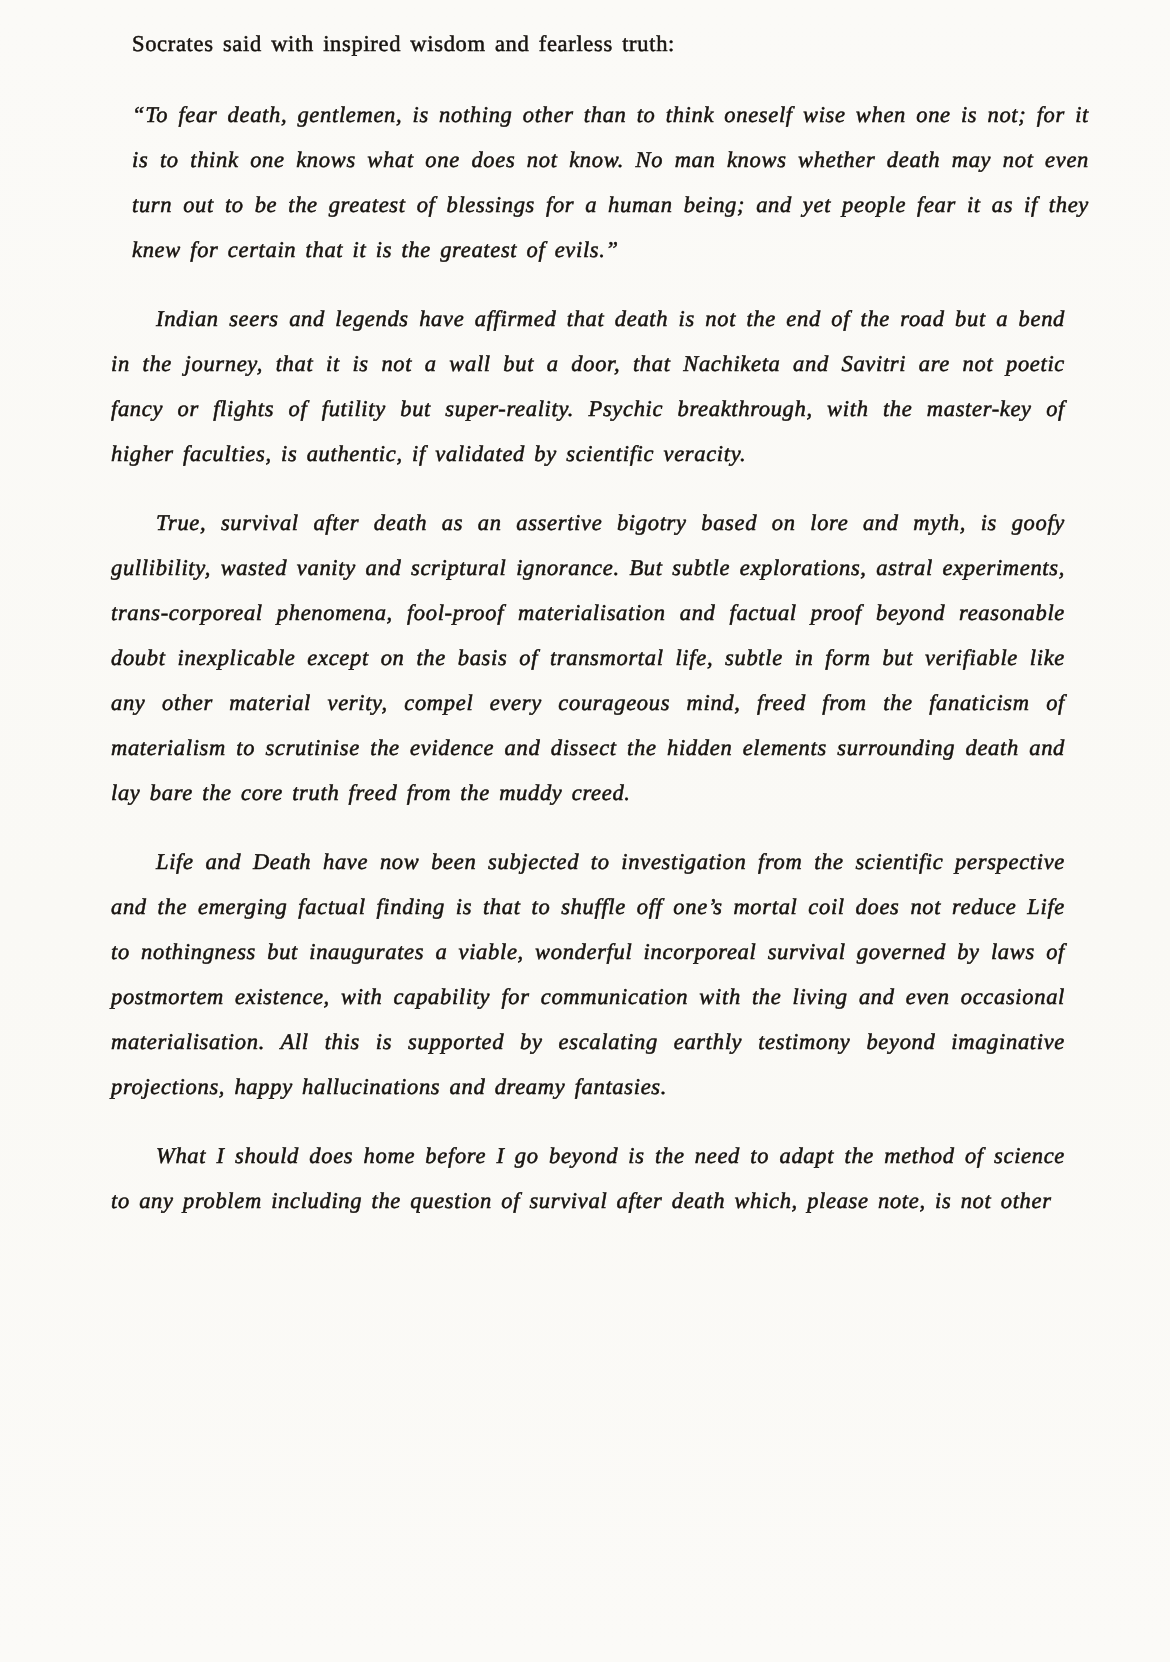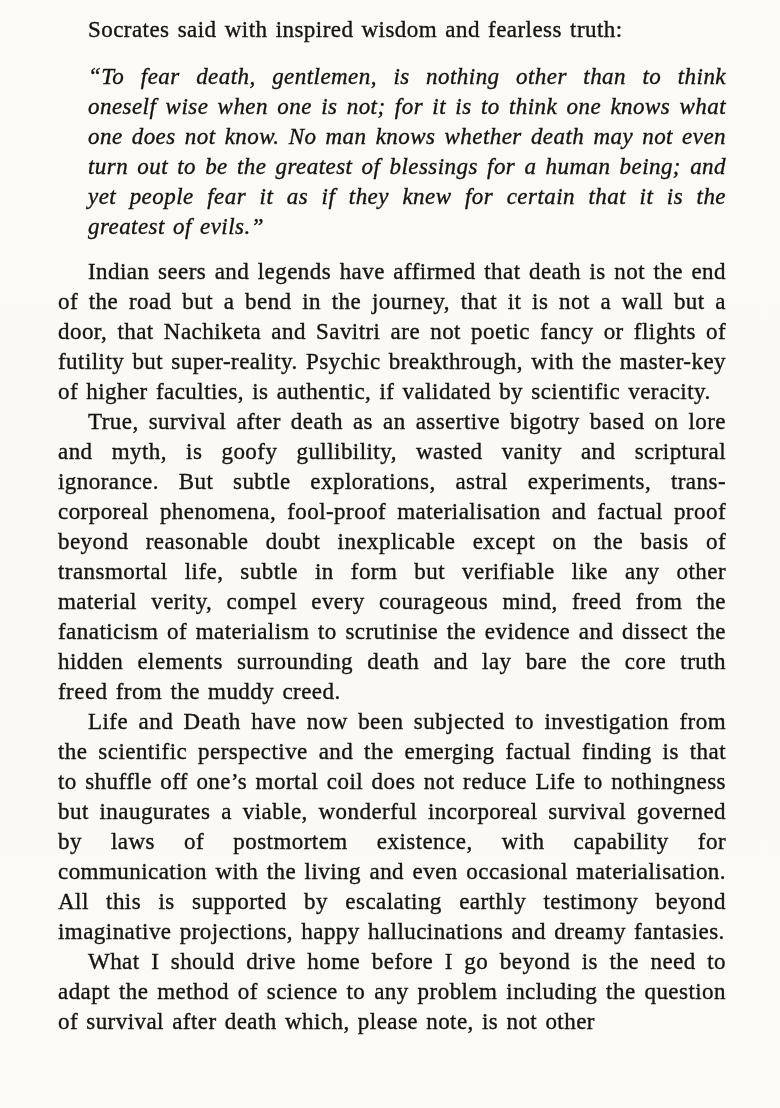--- a/index.html
+++ b/index.html
@@ -13,55 +13,56 @@
     height: 1108px;
     margin: 0 auto;
     background: #fbfaf7;
     background-image: linear-gradient(180deg, #fbfaf7 0%, #faf9f5 55%, #fbfaf7 100%);
     overflow: hidden;
     box-sizing: border-box;
     padding: 15px 54px 0 58px;
   }
   .text-column {
     font-family: "Liberation Serif", "DejaVu Serif", serif;
-    font-size: 23px;
+    font-size: 15px;
     line-height: 30px;
     color: #17130f;
     text-align: justify;
     letter-spacing: 0.45px;
     word-spacing: 2px;
     -webkit-text-stroke: 0.35px;
   }
   .intro-line {
     margin: 0;
     text-indent: 30px;
   }
   .block-quote {
     margin: 17px 0 15px 30px;
     padding: 0;
     text-indent: 0;
     font-style: italic;
   }
   .body-paragraph {
-    margin: 0;
+    margin: 16px;
     text-indent: 30px;
+    font-style: italic;
   }
 </style>
 </head>
 <body>
 
 <div class="page">
   <div class="text-column">
 
     <p class="intro-line">Socrates said with inspired wisdom and fearless truth:</p>
 
     <blockquote class="block-quote">“To fear death, gentlemen, is nothing other than to think oneself wise when one is not; for it is to think one knows what one does not know. No man knows whether death may not even turn out to be the greatest of blessings for a human being; and yet people fear it as if they knew for certain that it is the greatest of evils.”</blockquote>
 
     <p class="body-paragraph">Indian seers and legends have affirmed that death is not the end of the road but a bend in the journey, that it is not a wall but a door, that Nachiketa and Savitri are not poetic fancy or flights of futility but super-reality. Psychic breakthrough, with the master-key of higher faculties, is authentic, if validated by scientific veracity.</p>
 
     <p class="body-paragraph">True, survival after death as an assertive bigotry based on lore and myth, is goofy gullibility, wasted vanity and scriptural ignorance. But subtle explorations, astral experiments, trans-corporeal phenomena, fool-proof materialisation and factual proof beyond reasonable doubt inexplicable except on the basis of transmortal life, subtle in form but verifiable like any other material verity, compel every courageous mind, freed from the fanaticism of materialism to scrutinise the evidence and dissect the hidden elements surrounding death and lay bare the core truth freed from the muddy creed.</p>
 
     <p class="body-paragraph">Life and Death have now been subjected to investigation from the scientific perspective and the emerging factual finding is that to shuffle off one’s mortal coil does not reduce Life to nothingness but inaugurates a viable, wonderful incorporeal survival governed by laws of postmortem existence, with capability for communication with the living and even occasional materialisation. All this is supported by escalating earthly testimony beyond imaginative projections, happy hallucinations and dreamy fantasies.</p>
 
-    <p class="body-paragraph">What I should drive home before I go beyond is the need to adapt the method of science to any problem including the question of survival after death which, please note, is not other</p>
+    <p class="body-paragraph">What I should does home before I go beyond is the need to adapt the method of science to any problem including the question of survival after death which, please note, is not other</p>
 
   </div>
 </div>
 
 </body></html>

